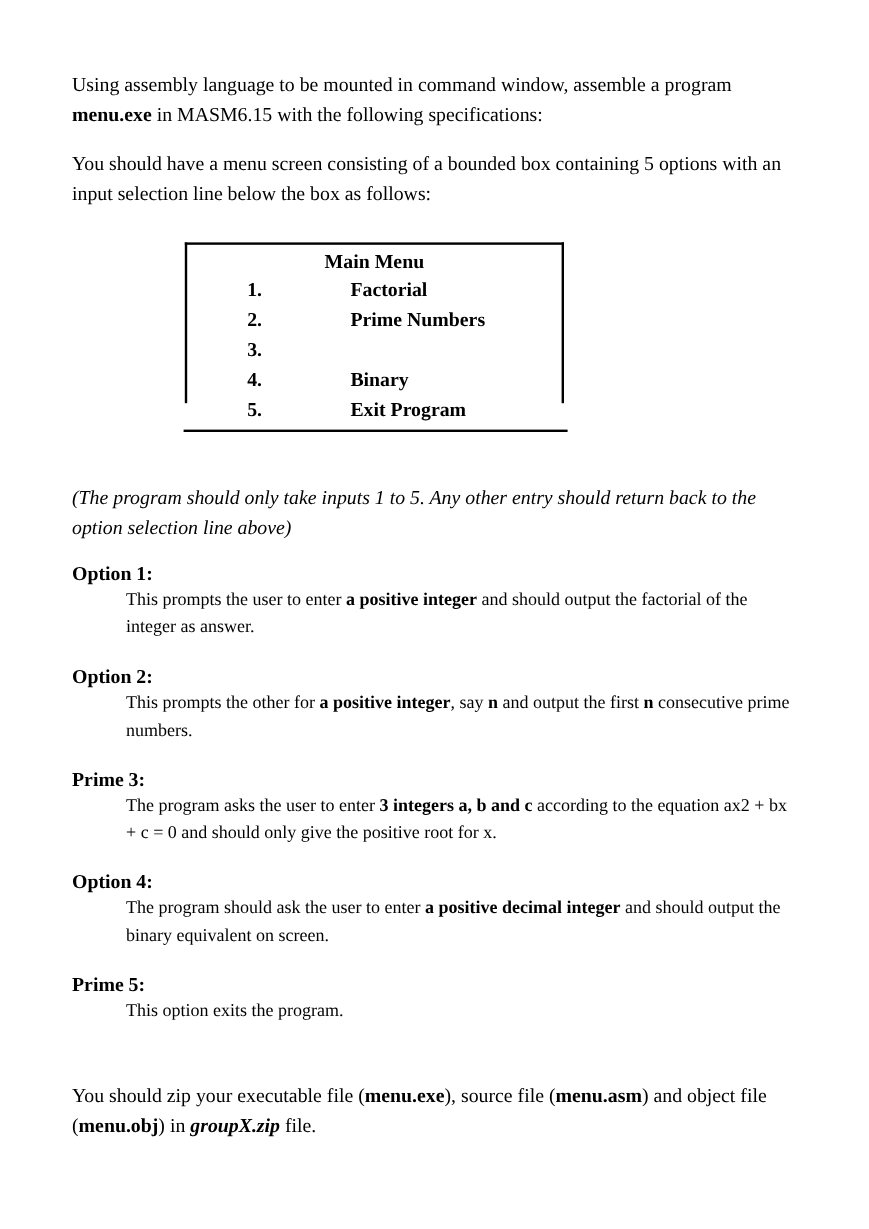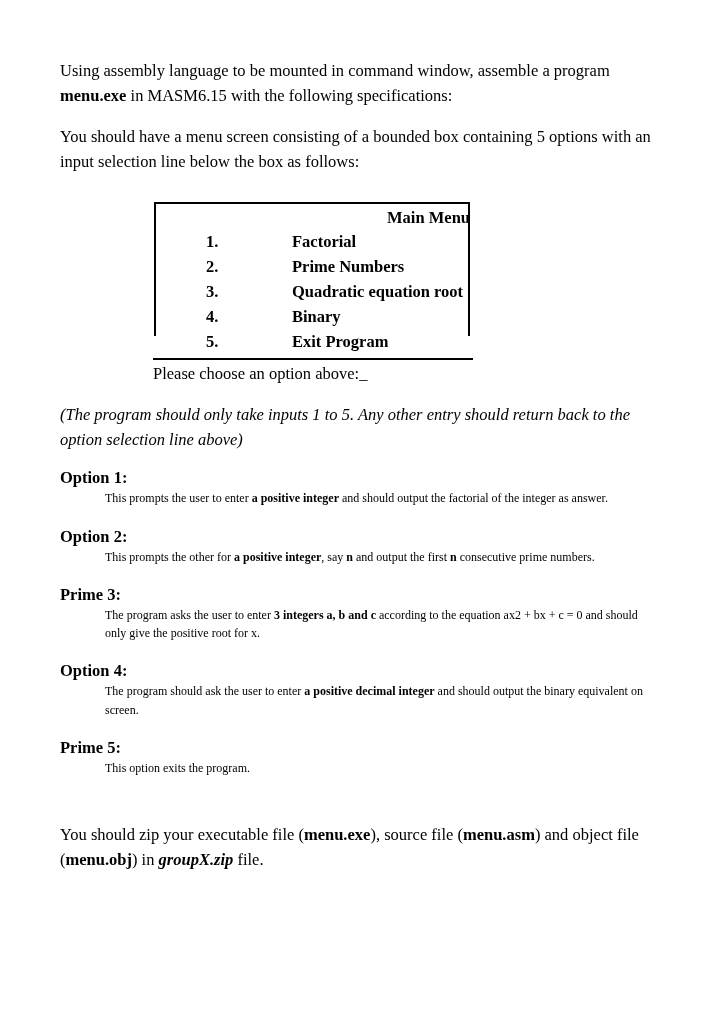--- a/index.html
+++ b/index.html
@@ -55,21 +55,21 @@
     border-left: 2px solid #000;
     border-right: 2px solid #000;
     border-top: 2px solid #000;
     box-sizing: border-box;
   }
   .menu-title {
     position: absolute;
     left: 94px;
     top: 20px;
     width: 316px;
-    text-align: right;
+    text-align: center;
     font-size: 16.5px;
     font-weight: bold;
   }
   .menu-list {
     position: absolute;
     left: 94px;
     top: 44px;
     width: 316px;
   }
   .menu-row {
@@ -111,21 +111,21 @@
 
   
   .opt-block { margin: 0 0 5px 0; }
   .opt-head {
     font-size: 16.5px;
     font-weight: bold;
     margin: 0 0 1px 0;
     font-family: Liberation Serif, serif;
   }
   .opt-body {
-    font-size: 12px;
+    font-size: 15px;
     line-height: 1.52;
     margin: 0 0 0 45px;
     width: 557px;
   }
   .gap-lg { height: 26px; }
   .gap-md { height: 14px; }
 </style>
 </head>
 <body>
 
@@ -145,35 +145,33 @@
         <div class="menu-row">
           <span class="menu-num">1.</span>
           <span class="menu-label">Factorial</span>
         </div>
         <div class="menu-row">
           <span class="menu-num">2.</span>
           <span class="menu-label">Prime Numbers</span>
         </div>
         <div class="menu-row">
           <span class="menu-num">3.</span>
-          <span class="menu-label">Quadratic equation root</span>
         </div>
         <div class="menu-row">
           <span class="menu-num">4.</span>
           <span class="menu-label">Binary</span>
         </div>
         <div class="menu-row">
           <span class="menu-num">5.</span>
           <span class="menu-label">Exit Program</span>
         </div>
       </div>
 
       <div class="menu-rule"></div>
 
-      <div class="prompt-line"><span>Please choose an option above:</span><span class="cursor">_</span></div>
     </div>
 
     <p class="para" style="font-style:italic;margin-top:18px;">(The program should only take inputs 1 to 5. Any other entry should return back to the option selection line above)</p>
 
     <div class="opt-block">
       <div class="opt-head">Option 1:</div>
       <div class="opt-body"><span>This prompts the user to enter </span><b>a positive integer</b><span> and should output the factorial of the integer as answer.</span></div>
     </div>
 
     <div class="gap-md"></div>

